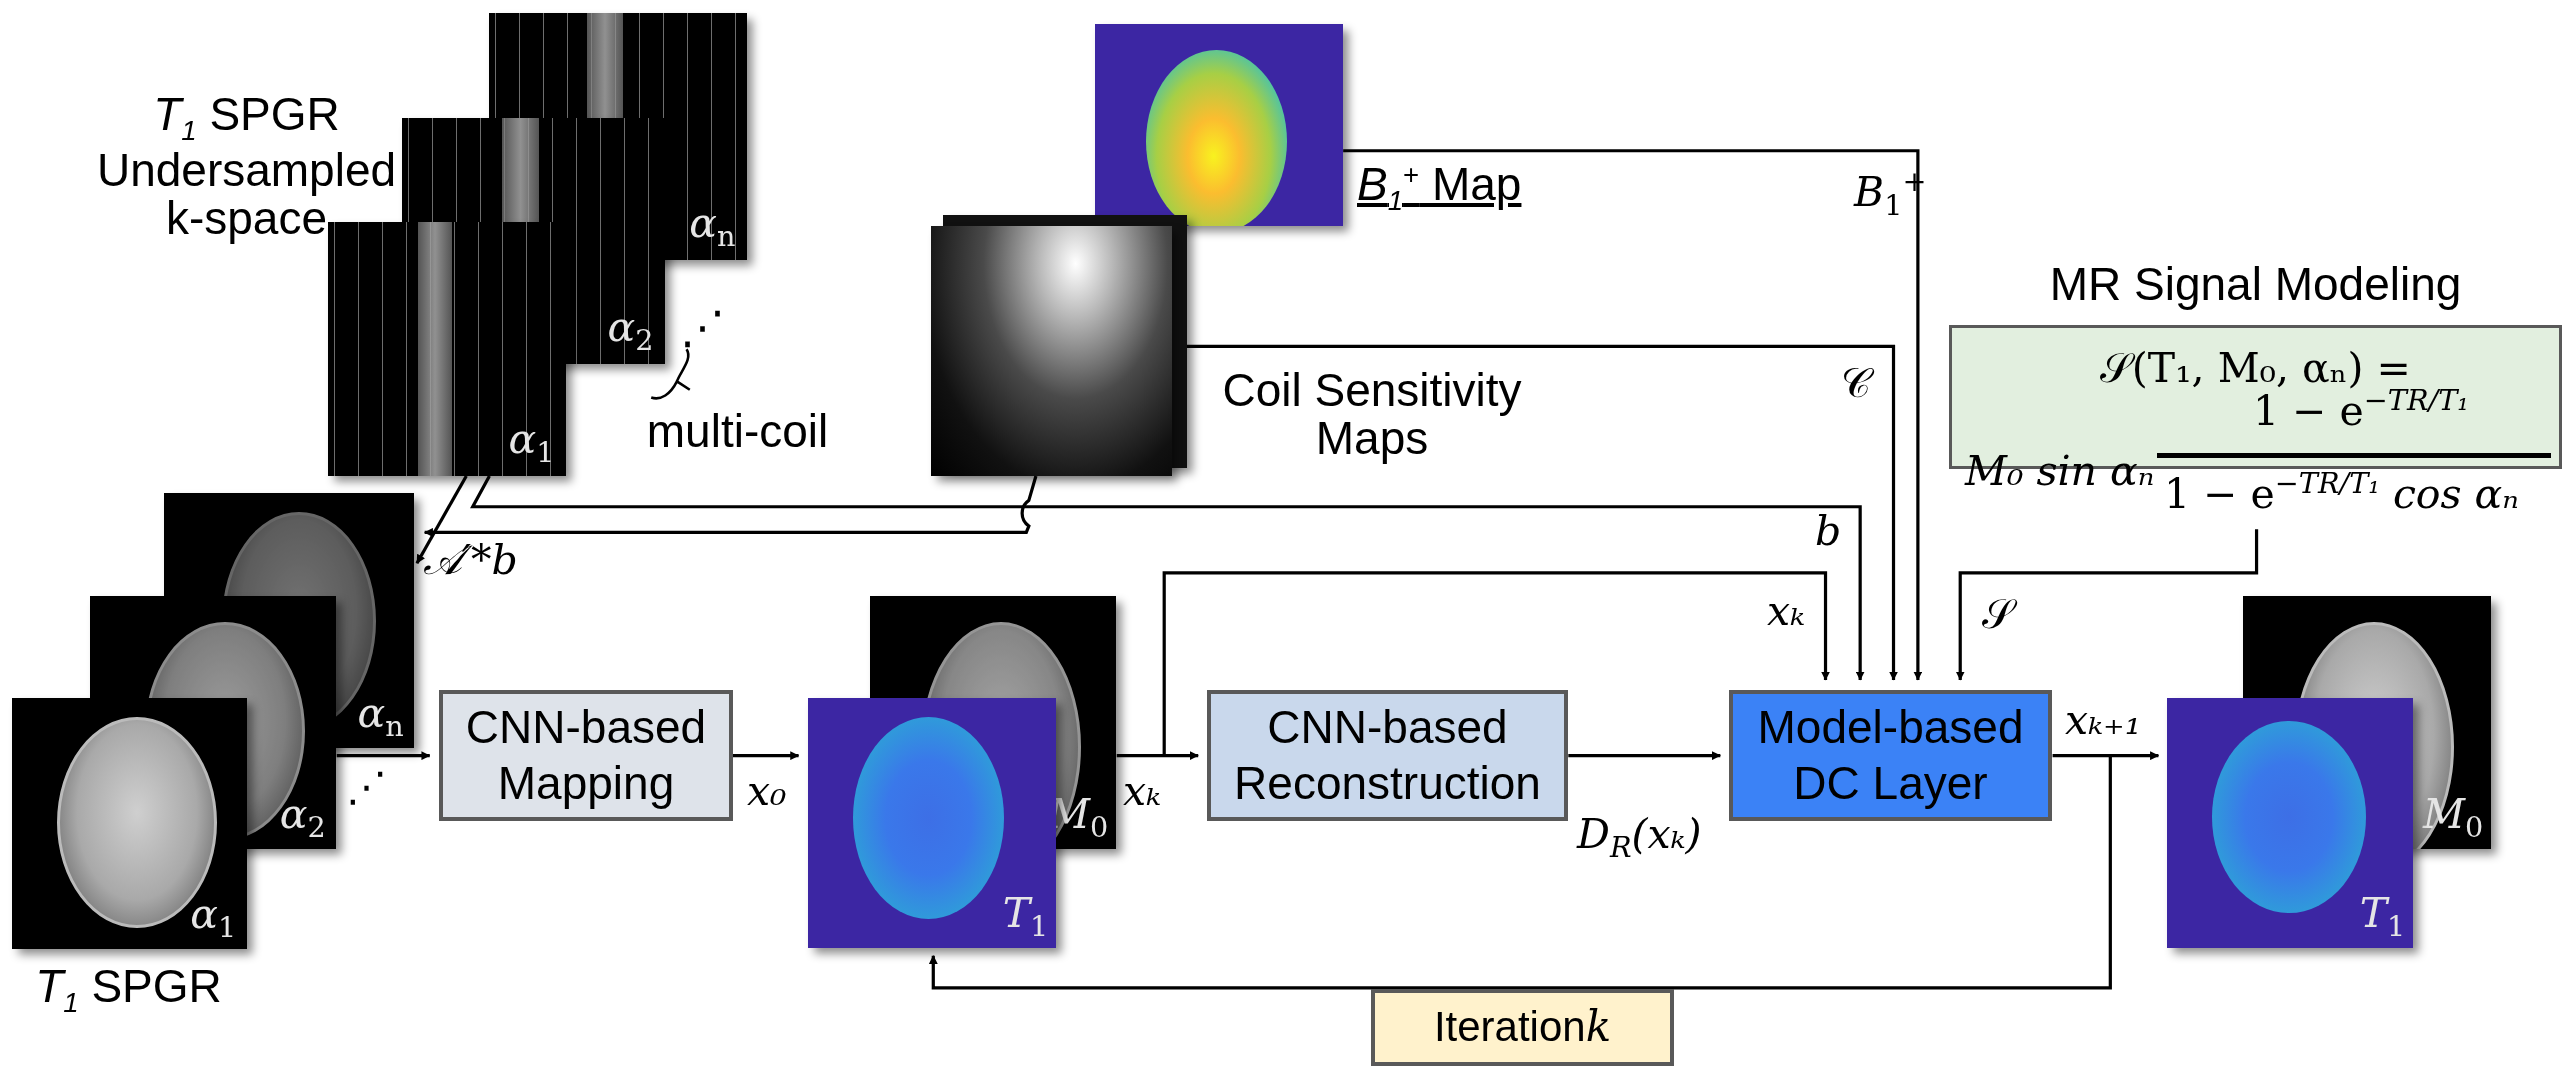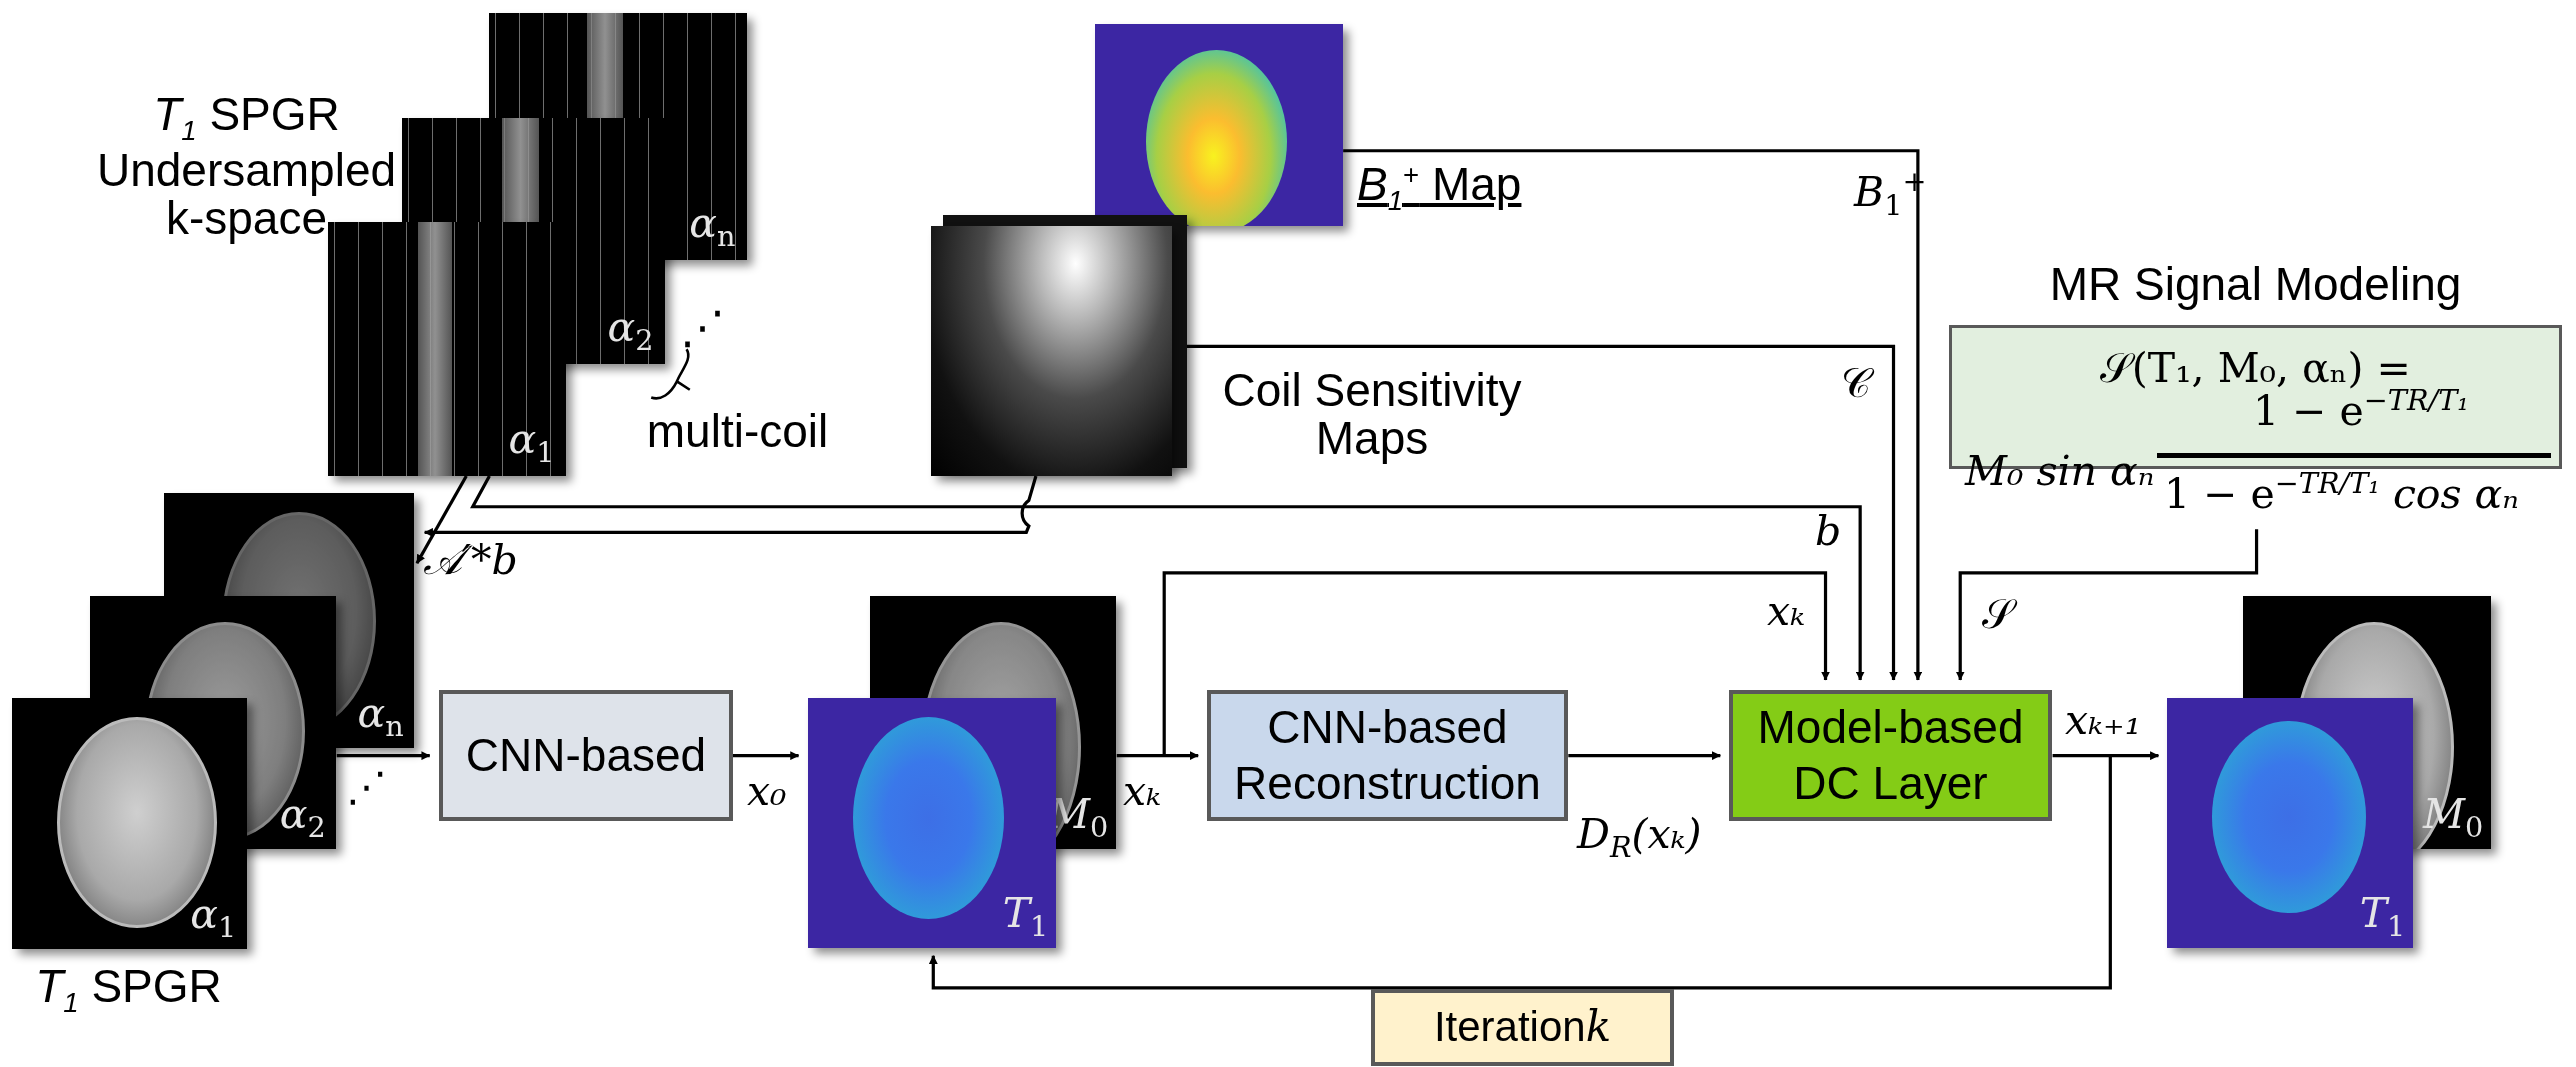--- a/index.html
+++ b/index.html
@@ -135,20 +135,21 @@
 </div>
 <div class="abs" style="left:346px; top:763px; font-size:41px;">⋰</div>
 <div class="label" style="left:0; top:962px; width:257px;">
   <div><i>T</i><sub style="font-size:0.6em;font-style:italic;">1</sub><span> SPGR</span></div>
 </div>
 <div class="math" style="left:423px; top:536px;">𝒜′*b</div>
 
 <div class="box" style="left:439px; top:690px; width:294px; height:131px; background:#dee3ea;">
   <div>
     <div>CNN-based</div>
+    <div>Mapping</div>
   </div>
 </div>
 <div class="math" style="left:747px; top:767px;">x₀</div>
 
 <div class="img brain-gray" style="left:870px; top:596px; width:246px; height:253px;">
   <div class="head" style="left:51px; top:26px; width:154px; height:244px; opacity:0.8;"></div>
   <span class="img-caption" style="right:7.7px; bottom:5.1px;"><span>M</span><sub>0</sub></span>
 </div>
 <div class="img bluemap" style="left:808px; top:698px; width:248px; height:250px;">
   <div class="head" style="left:45px; top:19px; width:151px; height:202px;"></div>
@@ -162,21 +163,21 @@
     <div>Reconstruction</div>
   </div>
 </div>
 <div class="math" style="left:1577px; top:810px;">
   <span>D</span><sub>R</sub><span>(xₖ)</span>
 </div>
 
 <div class="math" style="left:1767px; top:587px;">xₖ</div>
 <div class="math" style="left:1815px; top:507px;">b</div>
 
-<div class="box" style="left:1729px; top:690px; width:323px; height:131px; background:#84cc16;">
+<div class="box" style="left:1729px; top:690px; width:323px; height:131px; background:#3b82f6;">
   <div>
     <div>Model-based</div>
     <div>DC Layer</div>
   </div>
 </div>
 <div class="math" style="left:2065px; top:696px;">xₖ₊₁</div>
 
 <div class="img brain-gray" style="left:2243px; top:596px; width:248px; height:253px;">
   <div class="head" style="left:51px; top:26px; width:154px; height:244px;"></div>
   <span class="img-caption" style="right:7.7px; bottom:5.1px;"><span>M</span><sub>0</sub></span>

